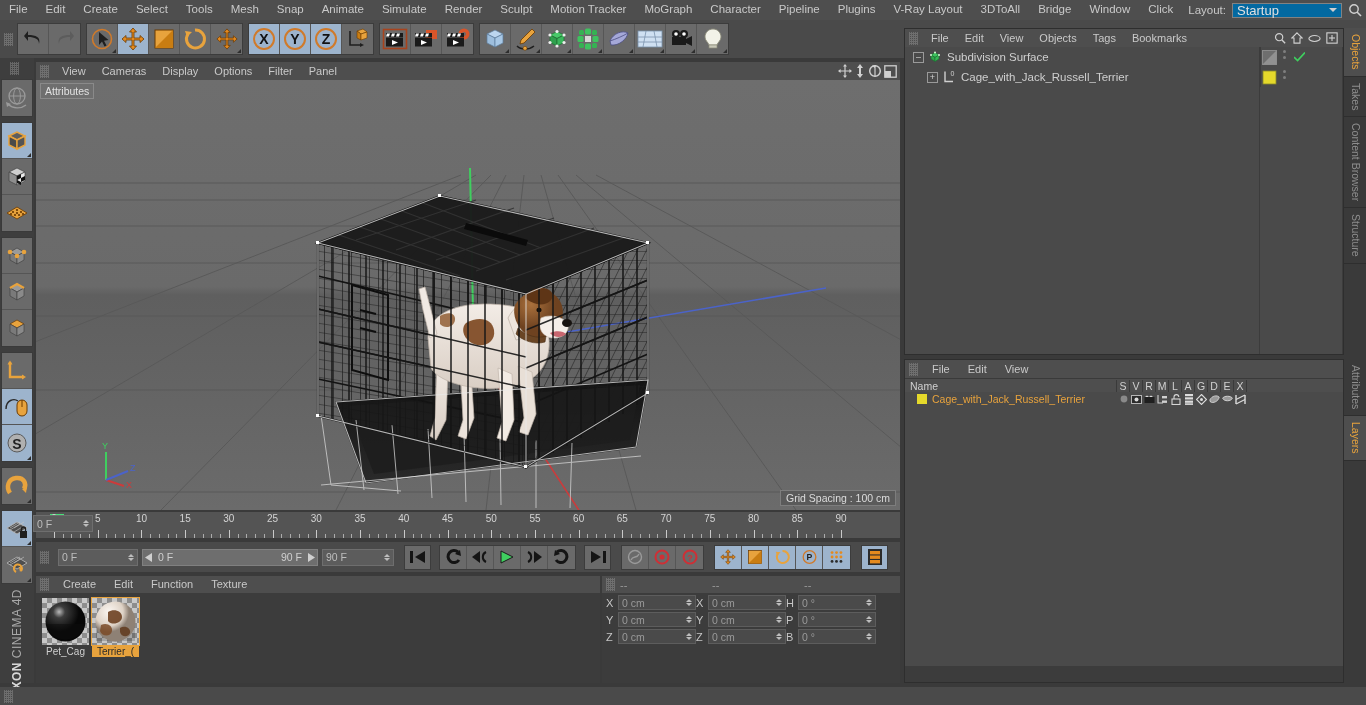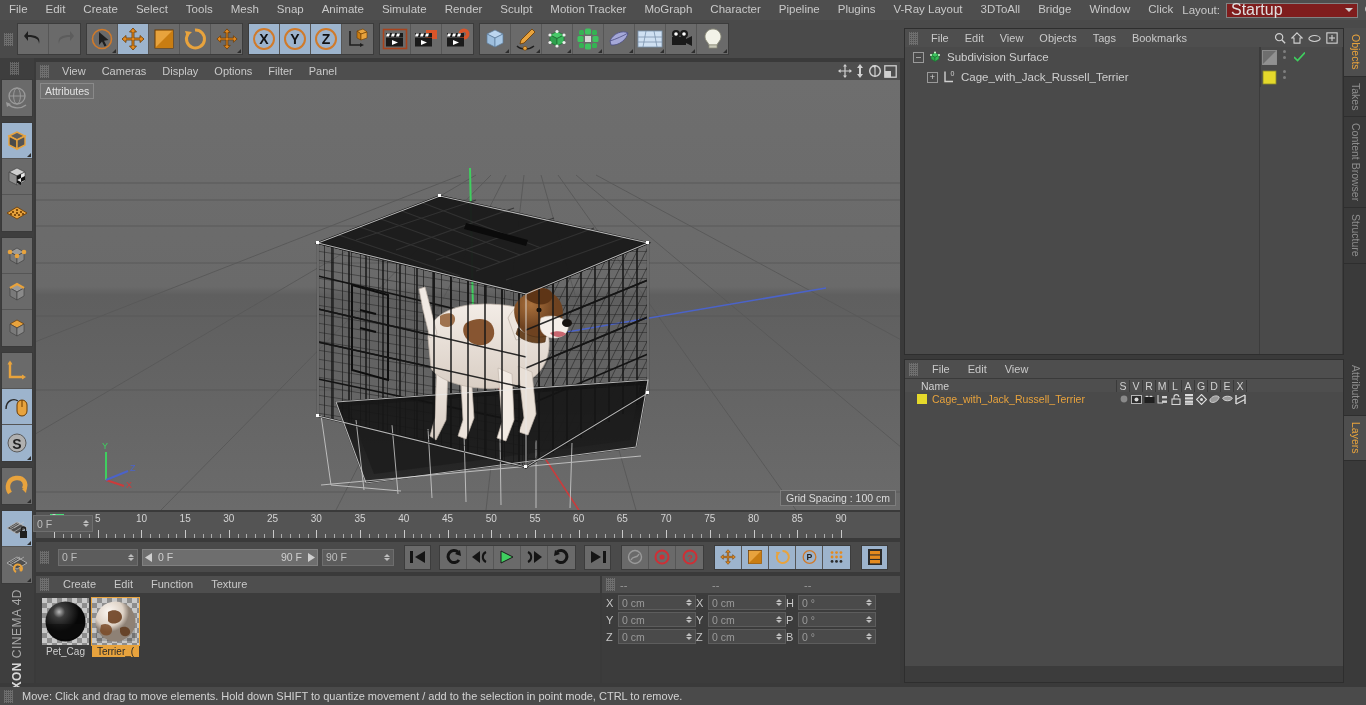--- a/index.html
+++ b/index.html
@@ -27,22 +27,22 @@
 
   
   #menubar {
     position:absolute; left:0; top:0; width:1366px; height:20px;
     background:#4e4e4e; display:flex; align-items:center;
   }
   #menubar .menu > span { padding:0 9px; }
   .layout-zone { margin-left:auto; display:flex; align-items:center; padding-right:4px; gap:6px; }
   .layout-zone .lbl { font-size:11.5px; color:#c9c9c9; }
   .combo {
-    width:132px; height:15px; background:#7f1d1d; border:1px solid #828282;
-    display:flex; align-items:center; padding:0 4px; font-size:16px; color:#e0e0e0;
+    width:110px; height:15px; background:#0369a1; border:1px solid #828282;
+    display:flex; align-items:center; padding:0 4px; font-size:13px; color:#e0e0e0;
     position:relative;
   }
   .combo .caret { margin-left:auto; width:0;height:0;border-left:4px solid transparent;border-right:4px solid transparent;border-top:4px solid #cfcfcf; }
   .mag { width:14px; height:14px; }
 
   
   #toolbar {
     position:absolute; left:0; top:20px; width:1366px; height:38px;
     background:#4a4a4a; display:flex; align-items:center; padding-left:2px;
   }
@@ -166,21 +166,21 @@
   .dots i { width:3px;height:3px;border-radius:50%; background:#7e7e7e; display:block;}
   .vline { position:absolute; right:83px; top:0; bottom:0; width:1px; background:#3c3c3c; }
   .vline2 { position:absolute; right:0; top:0; bottom:0; width:1px; background:#3c3c3c; }
 
   
   #laymgr { position:absolute; left:904px; top:359px; width:440px; height:324px; background:#3c3c3c; border:1px solid #2e2e2e;}
   #laymenu { height:18px; background:#4e4e4e; display:flex; align-items:center; padding-left:4px; }
   #laymenu .menu > span { padding:0 9px; font-size:11px; }
   .layhdr { height:14px; background:#4e4e4e; display:flex; align-items:center; font-size:10.5px; color:#d0d0d0;
             border-top:1px solid #3a3a3a; }
-  .layhdr .nmcol { width:212px; padding-left:16px; border-right:1px solid #3a3a3a; }
+  .layhdr .nmcol { width:212px; padding-left:5px; border-right:1px solid #3a3a3a; }
   .layhdr .cc { width:13px; text-align:center; border-right:1px solid #3a3a3a; }
   .layrow { height:14px; display:flex; align-items:center; font-size:10.5px; background:#4a4a4a; }
   .layrow .nmcol { width:212px; display:flex; align-items:center; padding-left:12px; color:#e8a33d; }
   .swatch { width:10px;height:10px;background:#e5d92b; margin-right:5px; flex:none; }
   .laybody { height:274px; background:#4a4a4a; }
   .layicon { width:13px; display:flex; align-items:center; justify-content:center; }
 
   
   .vtabs { position:absolute; right:0; width:22px; display:flex; flex-direction:column; }
   .vtab { writing-mode:vertical-rl; text-orientation:mixed; font-size:10.5px; padding:6px 4px;
@@ -1436,16 +1436,15 @@
     <div class="vtab">Content Browser</div>
     <div class="vtab">Structure</div>
   </div>
   <div class="vtabs" style="top:359px">
     <div class="vtab">Attributes</div>
     <div class="vtab active">Layers</div>
   </div>
 
   <div id="statusbar">
     <div class="grip"></div>
-    <span class="txt">Move: Click and drag to move elements. Hold down SHIFT to quantize movement / add to the selection in point mode, CTRL to remove.</span>
   </div>
 
 </div>
 
 </body></html>

